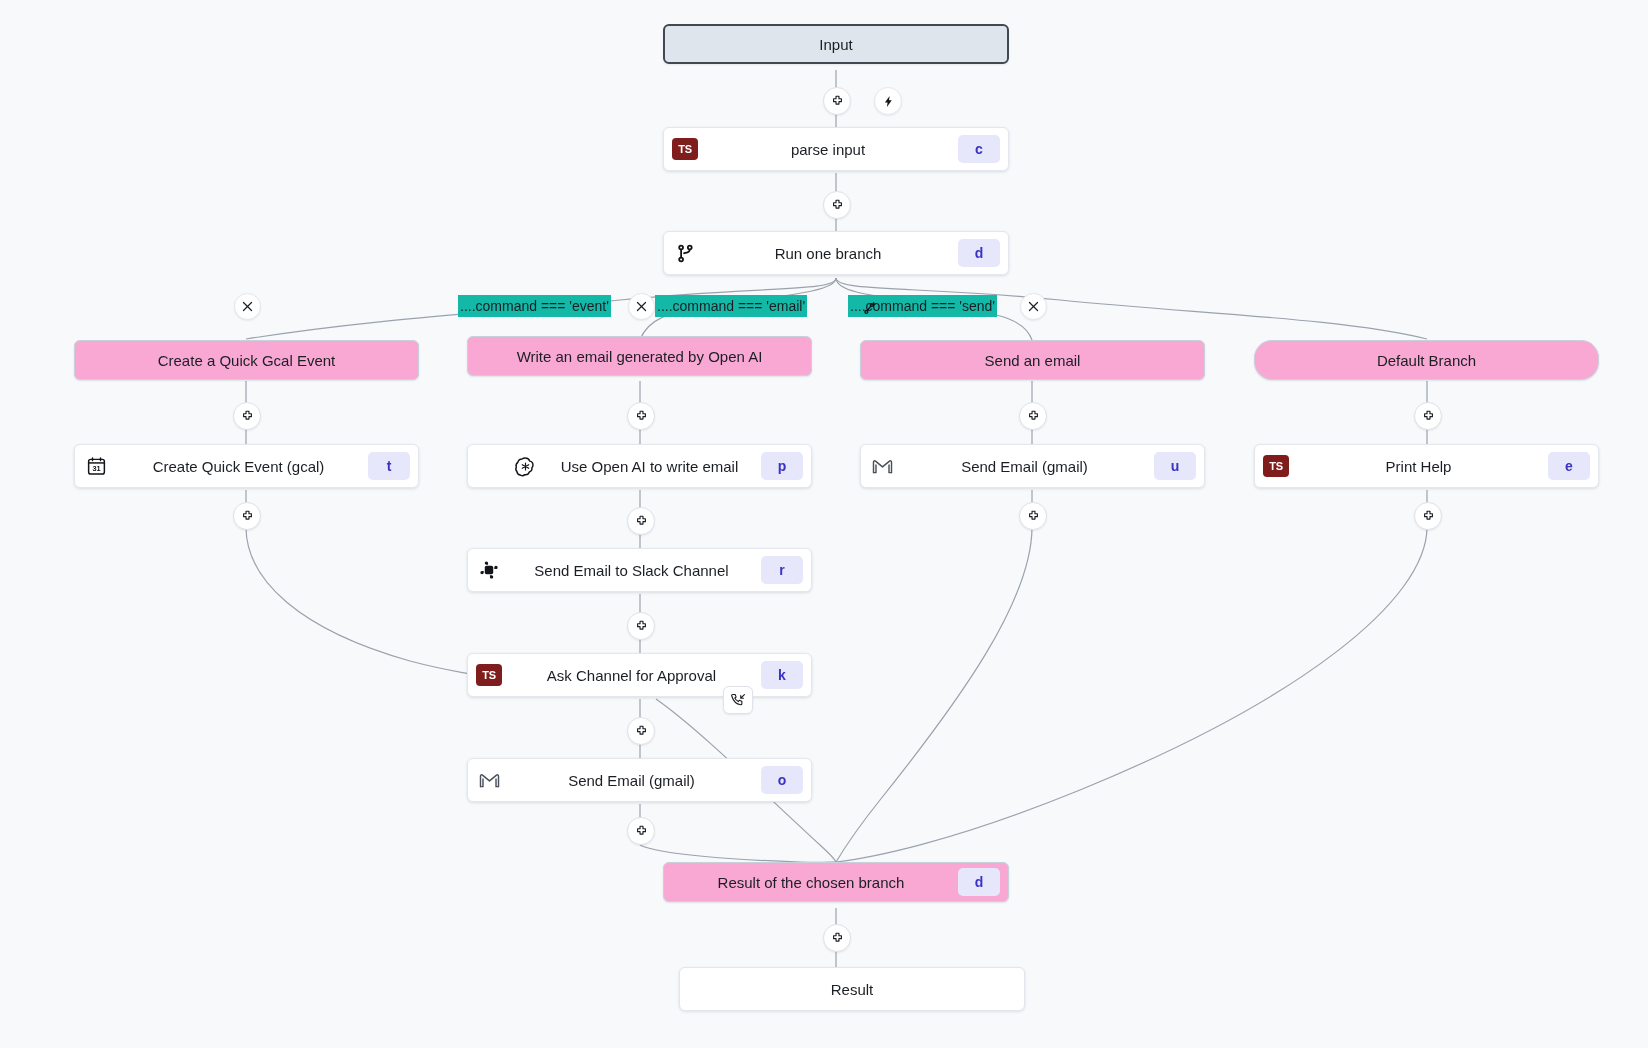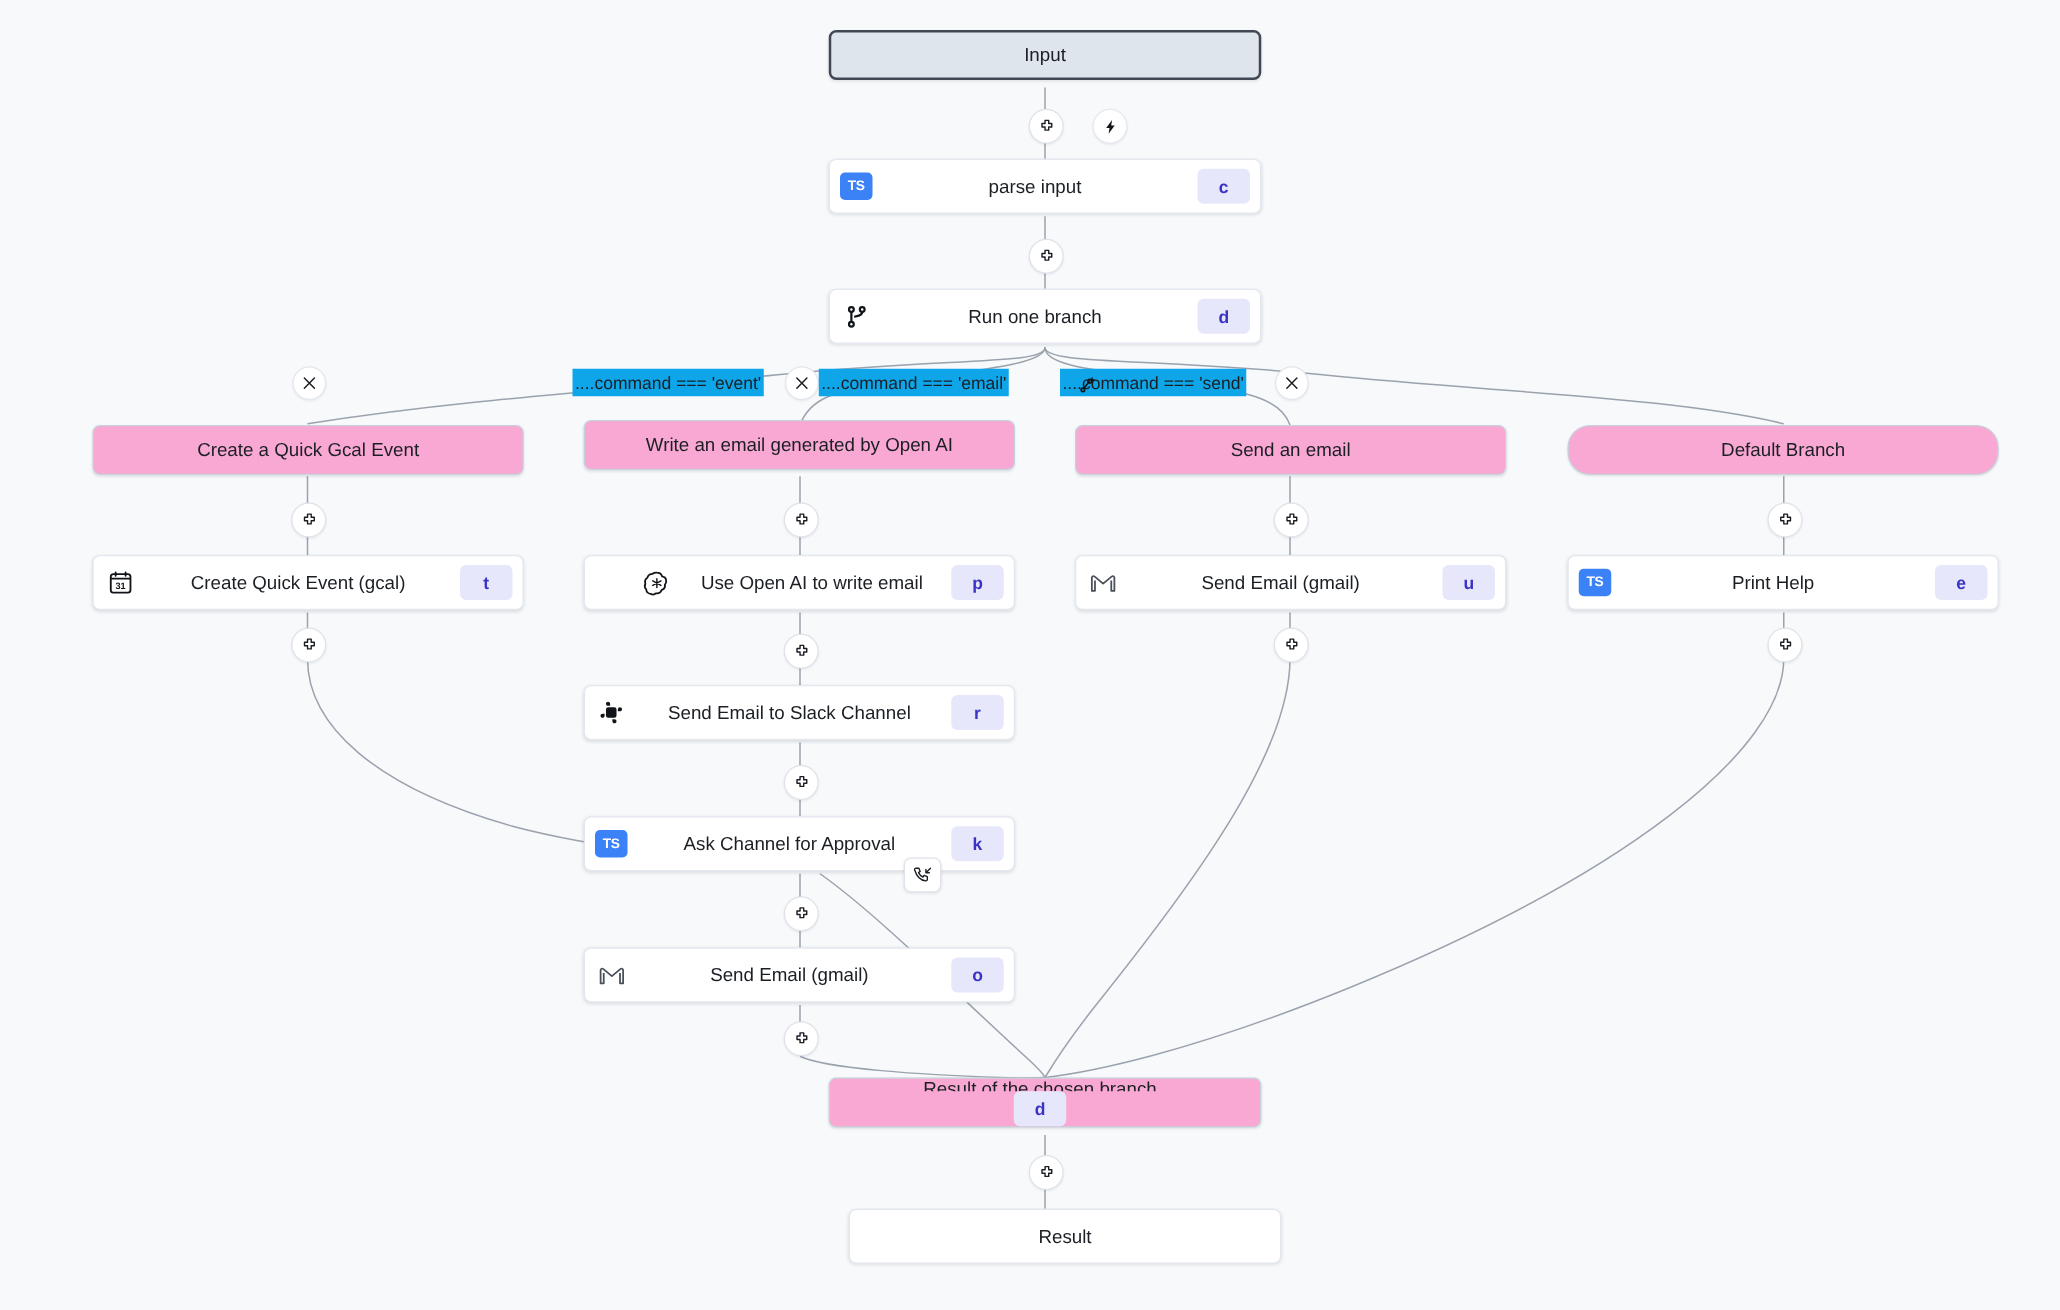--- a/index.html
+++ b/index.html
@@ -74,36 +74,36 @@
     padding-left: 8px;
     padding-right: 8px;
   }
   
   .node.branchbox {
     background: #f9a8d4;
     border: 1px solid #c8d0da;
     height: 40px;
     box-shadow: 0 1px 2px rgba(20,30,50,.10);
   }
-  .node.branchbox.withkey { padding-right: 8px; flex-direction: column; }
+  .node.branchbox.withkey { padding-right: 8px; }
 
   
   .nodeicon {
     width: 26px;
     height: 26px;
     flex: 0 0 26px;
     display: flex;
     align-items: center;
     justify-content: center;
   }
   .ts-badge {
     width: 40px;
     height: 22px;
     border-radius: 4px;
-    background: #3b82f6;
+    background: #7f1d1d;
     color: #ffffff;
     font-size: 11px;
     font-weight: bold;
     display: flex;
     align-items: center;
     justify-content: center;
     letter-spacing: -0.2px;
   }
 
   
@@ -151,21 +151,21 @@
     justify-content: center;
     box-shadow: 0 1px 2px rgba(20,30,50,.08);
   }
 
   
   .condlabel {
     position: absolute;
     height: 22px;
     display: flex;
     align-items: center;
-    background: #0ea5e9;
+    background: #14b8a6;
     font-size: 14px;
     color: #1b1f24;
     white-space: nowrap;
     padding: 0 2px;
   }
   .xbtn {
     position: absolute;
     width: 25px;
     height: 25px;
     margin-left: -12px;

